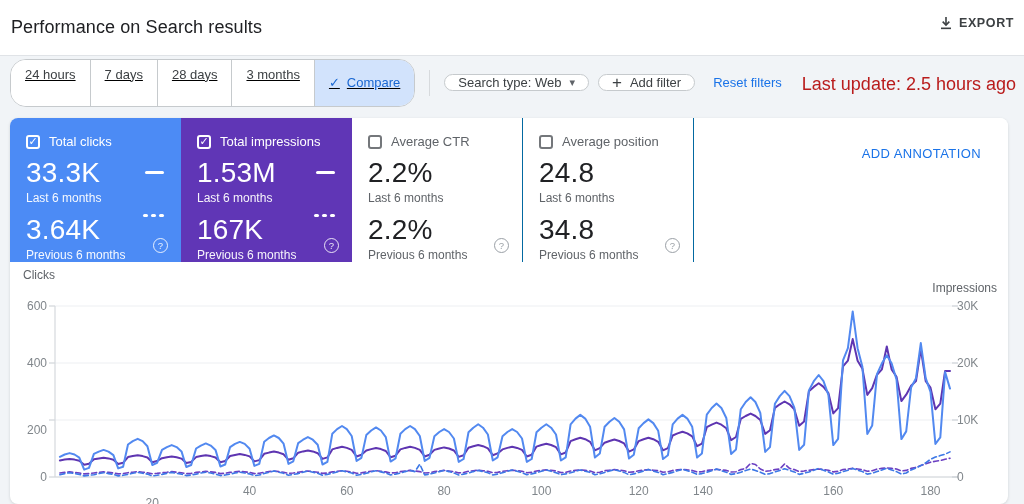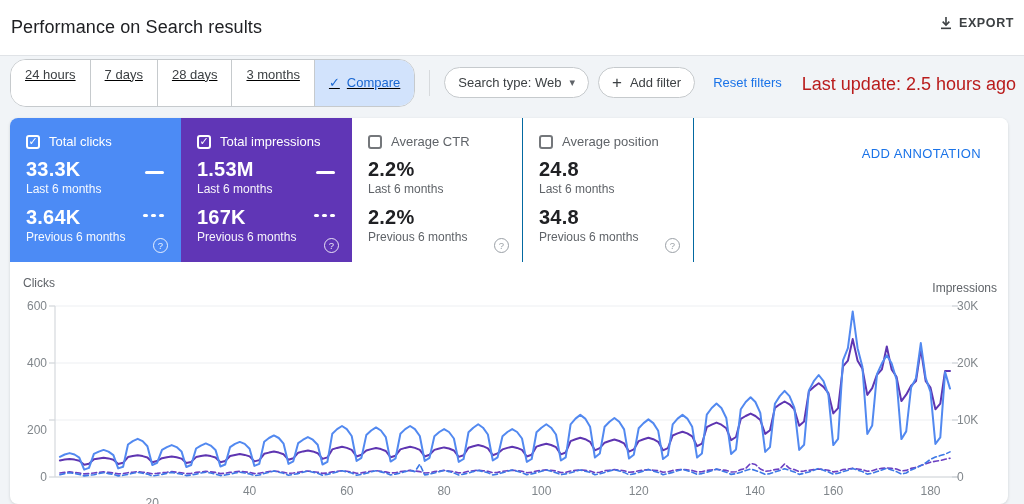--- a/index.html
+++ b/index.html
@@ -13,54 +13,54 @@
   .export-btn { position:absolute; right:10px; top:15px; display:flex; align-items:center; gap:5px; cursor:pointer; color:#3c4043; font-size:12.5px; font-weight:700; letter-spacing:.6px; }
   .export-btn svg { display:block; }
 
   
   .filter-row { position:absolute; top:67px; left:10px; right:8px; height:31px; display:flex; align-items:center; }
   .seg-group { display:inline-flex; border:1px solid #c6cacd; border-radius:16px; overflow:hidden; background:#fff; height:48px;text-decoration:underline; }
   .seg { padding:0 14px; line-height:29px; font-size:13px; color:#3c4043; border-left:1px solid #c6cacd; cursor:pointer; white-space:nowrap; background:#fff; }
   .seg:first-child { border-left:none; }
   .seg.selected { background:#d2e3fc; color:#1967d2; font-weight:500; display:flex; align-items:center; gap:7px; }
   .v-divider { width:1px; height:26px; background:#d7dadd; margin:0 14px; }
-  .pill { display:inline-flex; align-items:center; gap:8px; height:31px; padding:0 13px; border:1px solid #c6cacd; border-radius:16px; background:#fff; font-size:13px; color:#3c4043; cursor:pointer; white-space:nowrap; }
+  .pill { display:inline-flex; align-items:center; gap:8px; height:17px; padding:0 13px; border:1px solid #c6cacd; border-radius:16px; background:#fff; font-size:13px; color:#3c4043; cursor:pointer; white-space:nowrap; }
   .pill + .pill { margin-left:9px; }
   .caret { font-size:11px; color:#5f6368; line-height:1; }
   .plus { font-size:17px; color:#3c4043; line-height:1; font-weight:400; }
   .reset-link { margin-left:18px; font-size:13px; font-weight:500; color:#1a73e8; cursor:pointer; }
   .last-update { position:absolute; right:0; top:7px; font-size:18px; color:#b91c1c; }
 
   
   .main-card { position:absolute; left:10px; top:118px; width:998px; height:386px; background:#fff; border-radius:8px; box-shadow:0 1px 3px rgba(60,64,67,.18); overflow:hidden; }
   .tiles-row { display:flex; height:144px; }
   .tile { width:171px; position:relative; padding:16px 14px 0 16px; cursor:pointer; flex-shrink:0; }
   .tile.c-blue { background:#4c8bf5; color:#fff; }
   .tile.c-purple { background:#6036b6; color:#fff; }
   .tile.c-white { background:#fff; color:#202124; border-right:1px solid #0369a1; }
   .tile-head { display:flex; align-items:center; gap:9px; font-size:13px; margin-bottom:9px; white-space:nowrap; }
   .cbx { width:14px; height:14px; border-radius:3px; flex-shrink:0; display:flex; align-items:center; justify-content:center; font-size:11px; line-height:1; }
   .cbx.checked { border:2px solid #fff; color:#fff; }
   .cbx.unchecked { border:2px solid #747必77b; border:2px solid #74777b; background:#fff; color:transparent; }
-  .metric-value { font-size:20px; font-weight:700; letter-spacing:.2px; line-height:1.1; }
+  .metric-value { font-size:28px; font-weight:400; letter-spacing:.2px; line-height:1.1; }
   .metric-caption { font-size:12px; margin:2px 0 10px 0; }
   .c-blue .metric-caption, .c-purple .metric-caption { color:rgba(255,255,255,.95); }
   .c-white .metric-caption { color:#5f6368; }
   .marker-solid { position:absolute; right:17px; top:53px; width:19px; height:3px; border-radius:2px; background:#fff; }
   .marker-dashed { position:absolute; right:15px; top:96px; width:23px; display:flex; gap:3px; }
   .marker-dashed i { width:5px; height:3px; border-radius:1.5px; background:#fff; }
   .help-icon { position:absolute; right:13px; bottom:9px; width:15px; height:15px; border-radius:50%; display:flex; align-items:center; justify-content:center; font-size:9.5px; }
   .c-blue .help-icon, .c-purple .help-icon { border:1.4px solid rgba(255,255,255,.85); color:rgba(255,255,255,.9); }
   .c-white .help-icon { border:1.4px solid #9aa0a6; color:#9aa0a6; }
   .annotation-area { flex:1; position:relative; background:#fff; }
   .add-annotation { position:absolute; top:28px; right:27px; color:#1a73e8; font-size:13px; font-weight:500; letter-spacing:.4px; cursor:pointer; white-space:nowrap; }
 
   
   .axis-title { position:absolute; font-size:12px; color:#5f6368; }
-  #axis-title-left { left:13px; top:158px; }
+  #axis-title-left { left:13px; top:150px; }
   #axis-title-right { right:11px; top:163px;margin-left:36px; }
   .tick-label { position:absolute; font-size:12px; color:#80868b; }
   .tick-left { width:32px; text-align:right; left:5px; }
   .tick-right { left:947px; text-align:left; width:44px; }
   .tick-x { width:44px; text-align:center; top:366px; }
   #chart-svg { position:absolute; left:0; top:0; pointer-events:none; }
   #chart-hover { position:absolute; left:45px; top:188px; width:895px; height:171px; cursor:crosshair; }
 </style>
 </head>
 <body>
@@ -206,20 +206,20 @@
         <div class="tick-label tick-right" style="top: 352px;">0</div>
         <div class="tick-label tick-right" style="top: 295px;">10K</div>
         <div class="tick-label tick-right" style="top: 238px;">20K</div>
         <div class="tick-label tick-right" style="top: 181px;">30K</div>
         <div class="tick-label tick-x" style="left: 120.283px; margin-top: 12px;">20</div>
         <div class="tick-label tick-x" style="left: 217.565px;">40</div>
         <div class="tick-label tick-x" style="left: 314.848px;">60</div>
         <div class="tick-label tick-x" style="left: 412.13px;">80</div>
         <div class="tick-label tick-x" style="left: 509.413px;">100</div>
         <div class="tick-label tick-x" style="left: 606.696px;">120</div>
-        <div class="tick-label tick-x" style="left: 723px;">140</div>
+        <div class="tick-label tick-x" style="left: 671px;">140</div>
         <div class="tick-label tick-x" style="left: 801.261px;">160</div>
         <div class="tick-label tick-x" style="left: 898.543px;">180</div>
       </div>
     <div id="chart-hover"></div>
   </div>
 
 </div>
 
 </body></html>

